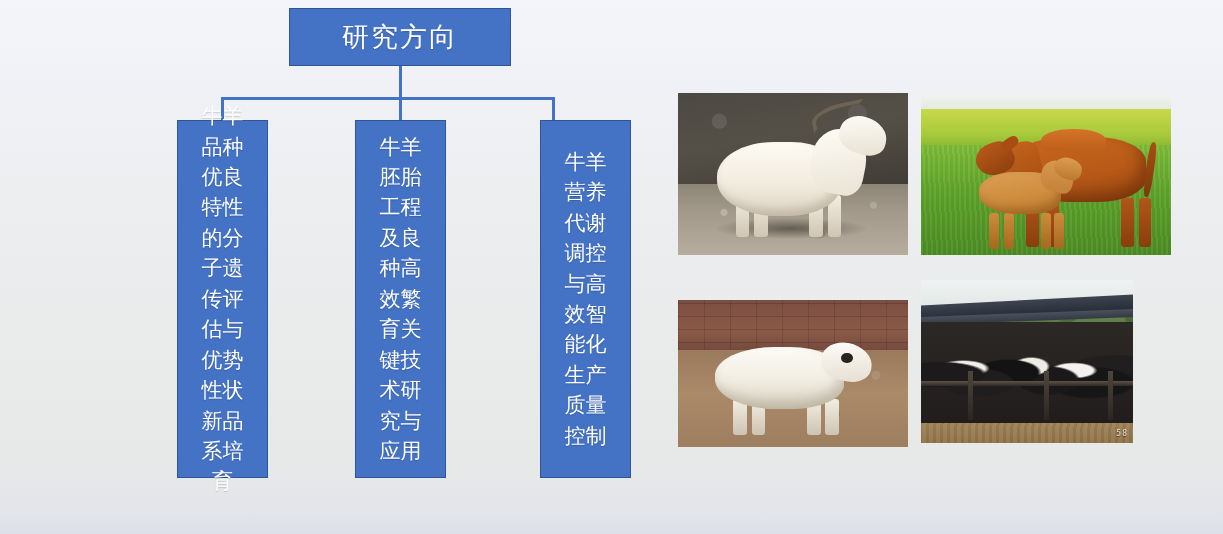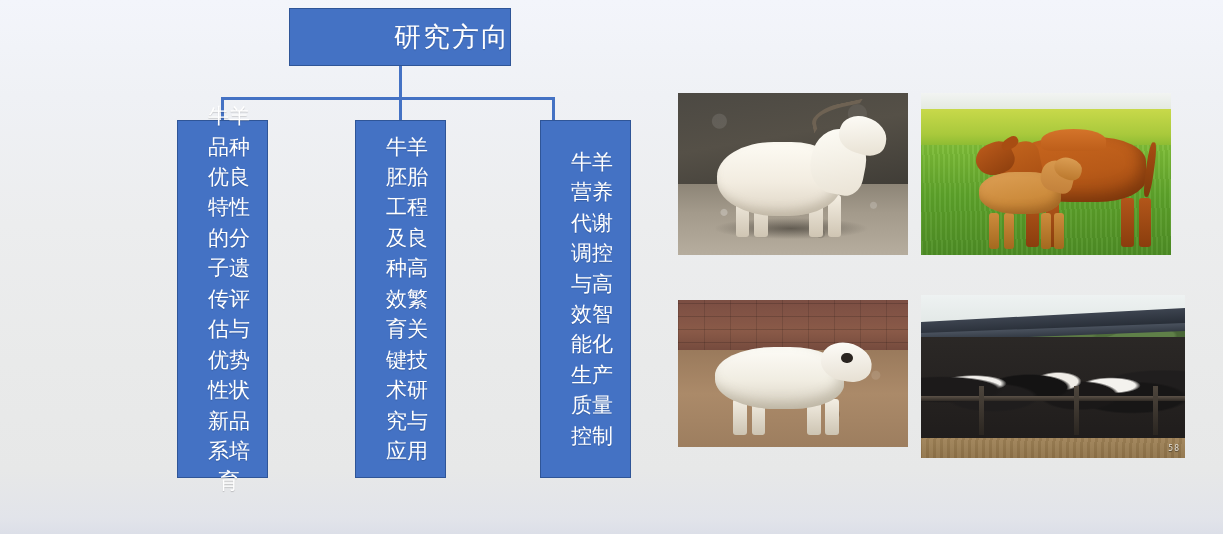--- a/index.html
+++ b/index.html
@@ -15,21 +15,21 @@
   #stage { position:absolute; inset:0; }
 
   
   .node {
     position:absolute;
     background:#4472C4;
     border:1px solid #2F5597;
     color:#ffffff;
     display:flex;
     align-items:center;
-    justify-content:flex-end;
+    justify-content:center;
     text-align:center;
     line-height:1.32;
     letter-spacing:.5px;
     text-shadow:0 1px 1px rgba(0,0,0,.18);
   }
 
   #title-node {
     left:289px; top:8px; width:222px; height:58px;
     font-size:27px;
     letter-spacing:2px;
@@ -57,21 +57,21 @@
 
   
   .photo {
     position:absolute;
     overflow:hidden;
     background:#cfcfcf;
   }
   #photo-goat      { left:678px; top:93px;  width:230px; height:162px; }
   #photo-cow-calf  { left:921px; top:93px;  width:250px; height:162px; }
   #photo-sheep     { left:678px; top:300px; width:230px; height:147px; }
-  #photo-dairy     { left:921px; top:295px; width:264px; height:163px;text-align:right; }
+  #photo-dairy     { left:921px; top:280px; width:212px; height:163px;text-align:right; }
 
   .scene { position:absolute; inset:0; }
 
   
   .goat-wall {
     position:absolute; left:0; top:0; right:0; height:58%;
     background:
       radial-gradient(circle at 18% 30%, rgba(255,255,255,.10) 0 7px, transparent 8px),
       radial-gradient(circle at 52% 62%, rgba(255,255,255,.08) 0 6px, transparent 7px),
       radial-gradient(circle at 78% 22%, rgba(255,255,255,.07) 0 9px, transparent 10px),

